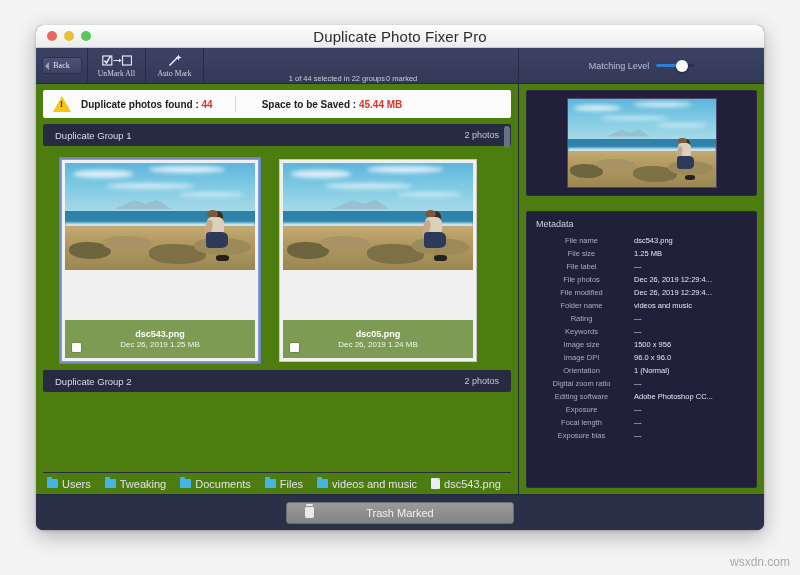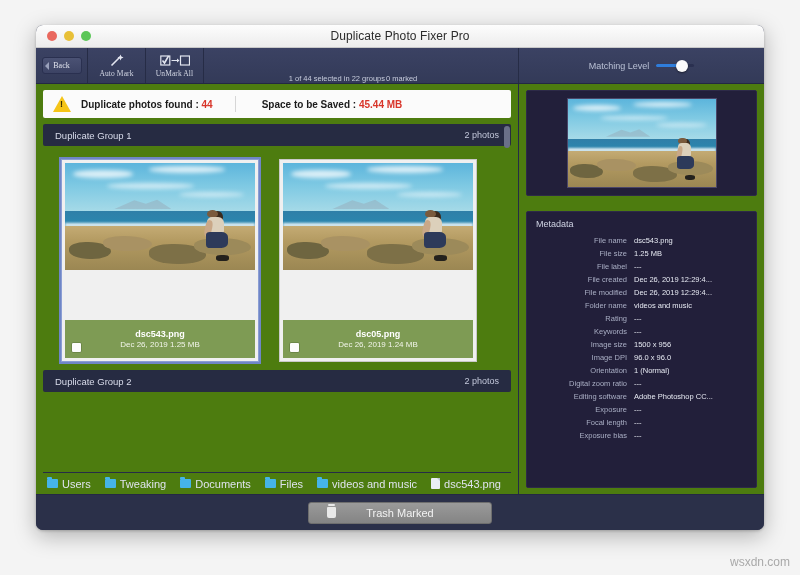--- a/index.html
+++ b/index.html
@@ -46,21 +46,21 @@
   }
   .lights { display: flex; gap: 7px; margin-left: 11px; }
   .light { width: 10px; height: 10px; border-radius: 50%; }
   .l-red { background: #e9685e; }
   .l-yellow { background: #e8c037; }
   .l-green { background: #5bc657; }
   .win-title {
     position: absolute;
     left: 0; right: 0;
     text-align: center;
-    font-size: 12px;
+    font-size: 15px;
     color: #2c2c2c;
     letter-spacing: .1px;
   }
 
   
   .toolbar {
     height: 36px;
     flex: 0 0 36px;
     background: linear-gradient(#3b4263, #333a58);
     display: flex;
@@ -383,21 +383,21 @@
     flex: 1 1 auto;
     overflow: hidden;
     min-height: 0;
     margin-top: 9px;
   }
   .meta-list { display: flex; flex-direction: column; gap: 2px; }
   .meta-row { display: flex; font-size: 7.5px; line-height: 11px; }
   .meta-key {
     width: 98px;
     flex: 0 0 98px;
-    text-align: right;
+    text-align: center;
     color: #a9aec4;
     padding-right: 7px;
     white-space: nowrap;
     overflow: hidden;
   }
   .meta-val {
     flex: 1 1 auto;
     color: #e6e9f2;
     white-space: nowrap;
     overflow: hidden;
@@ -408,21 +408,21 @@
   .footer {
     height: 36px;
     flex: 0 0 36px;
     background: #2b3049;
     border-top: 1px solid #242942;
     display: flex;
     align-items: center;
     justify-content: center;
   }
   .trash-btn {
-    width: 184px; height: 22px;
+    width: 228px; height: 22px;
     background: linear-gradient(#9a9a9a, #848484);
     border: 1px solid #6e6e6e;
     border-radius: 3px;
     display: flex;
     align-items: center;
     justify-content: center;
     gap: 20px;
     position: relative;
   }
   .trash-ic {
@@ -458,43 +458,43 @@
         <div class="light l-green"></div>
       </div>
       <div class="win-title">Duplicate Photo Fixer Pro</div>
     </div>
 
     <div class="toolbar">
       <div class="tb-left">
 
         <div class="tb-cell back-cell">
           <div class="back-btn">Back</div>
-        </div>
-
-        <div class="tb-cell">
-          <div class="tb-icon">
-            <svg width="15" height="15" viewBox="0 0 15 15">
-              <line x1="2.5" y1="12.5" x2="11" y2="4" stroke="#e3e6f0" stroke-width="1.6"></line>
-              <path d="M11.5 1.5 l0.9 2.1 2.1 0.9 -2.1 0.9 -0.9 2.1 -0.9 -2.1 -2.1 -0.9 2.1 -0.9z" fill="#e3e6f0"></path>
-            </svg>
-          </div>
-          <div class="tb-label">Auto Mark</div>
         </div>
 
         <div class="tb-cell">
           <div class="tb-icon">
             <svg width="30" height="12" viewBox="0 0 30 12">
               <rect x="0.8" y="1" width="9" height="9" fill="none" stroke="#e3e6f0" stroke-width="1.2"></rect>
               <polyline points="2.5,5.5 4.5,8 8.6,0.8" fill="none" stroke="#e3e6f0" stroke-width="1.6"></polyline>
               <line x1="11.5" y1="5.5" x2="17" y2="5.5" stroke="#e3e6f0" stroke-width="1.2"></line>
               <polygon points="17,3.5 19.5,5.5 17,7.5" fill="#e3e6f0"></polygon>
               <rect x="20.5" y="1" width="9" height="9" fill="none" stroke="#e3e6f0" stroke-width="1.2"></rect>
             </svg>
           </div>
           <div class="tb-label">UnMark All</div>
+        </div>
+
+        <div class="tb-cell">
+          <div class="tb-icon">
+            <svg width="15" height="15" viewBox="0 0 15 15">
+              <line x1="2.5" y1="12.5" x2="11" y2="4" stroke="#e3e6f0" stroke-width="1.6"></line>
+              <path d="M11.5 1.5 l0.9 2.1 2.1 0.9 -2.1 0.9 -0.9 2.1 -0.9 -2.1 -2.1 -0.9 2.1 -0.9z" fill="#e3e6f0"></path>
+            </svg>
+          </div>
+          <div class="tb-label">Auto Mark</div>
         </div>
 
         <div class="status-box">
           <div class="status-line">1 of 44 selected in 22 groups</div>
           <div class="status-line">0 marked</div>
         </div>
       </div>
 
       <div class="match-box">
         <div class="match-label">Matching Level</div>
@@ -669,21 +669,21 @@
               </div>
             <div class="meta-row">
                 <div class="meta-key">File size</div>
                 <div class="meta-val">1.25 MB</div>
               </div>
             <div class="meta-row">
                 <div class="meta-key">File label</div>
                 <div class="meta-val">---</div>
               </div>
             <div class="meta-row">
-                <div class="meta-key">File created</div>
+                <div class="meta-key">File photos</div>
                 <div class="meta-val">Dec 26, 2019 12:29:4...</div>
               </div>
             <div class="meta-row">
                 <div class="meta-key">File modified</div>
                 <div class="meta-val">Dec 26, 2019 12:29:4...</div>
               </div>
             <div class="meta-row">
                 <div class="meta-key">Folder name</div>
                 <div class="meta-val">videos and music</div>
               </div>

